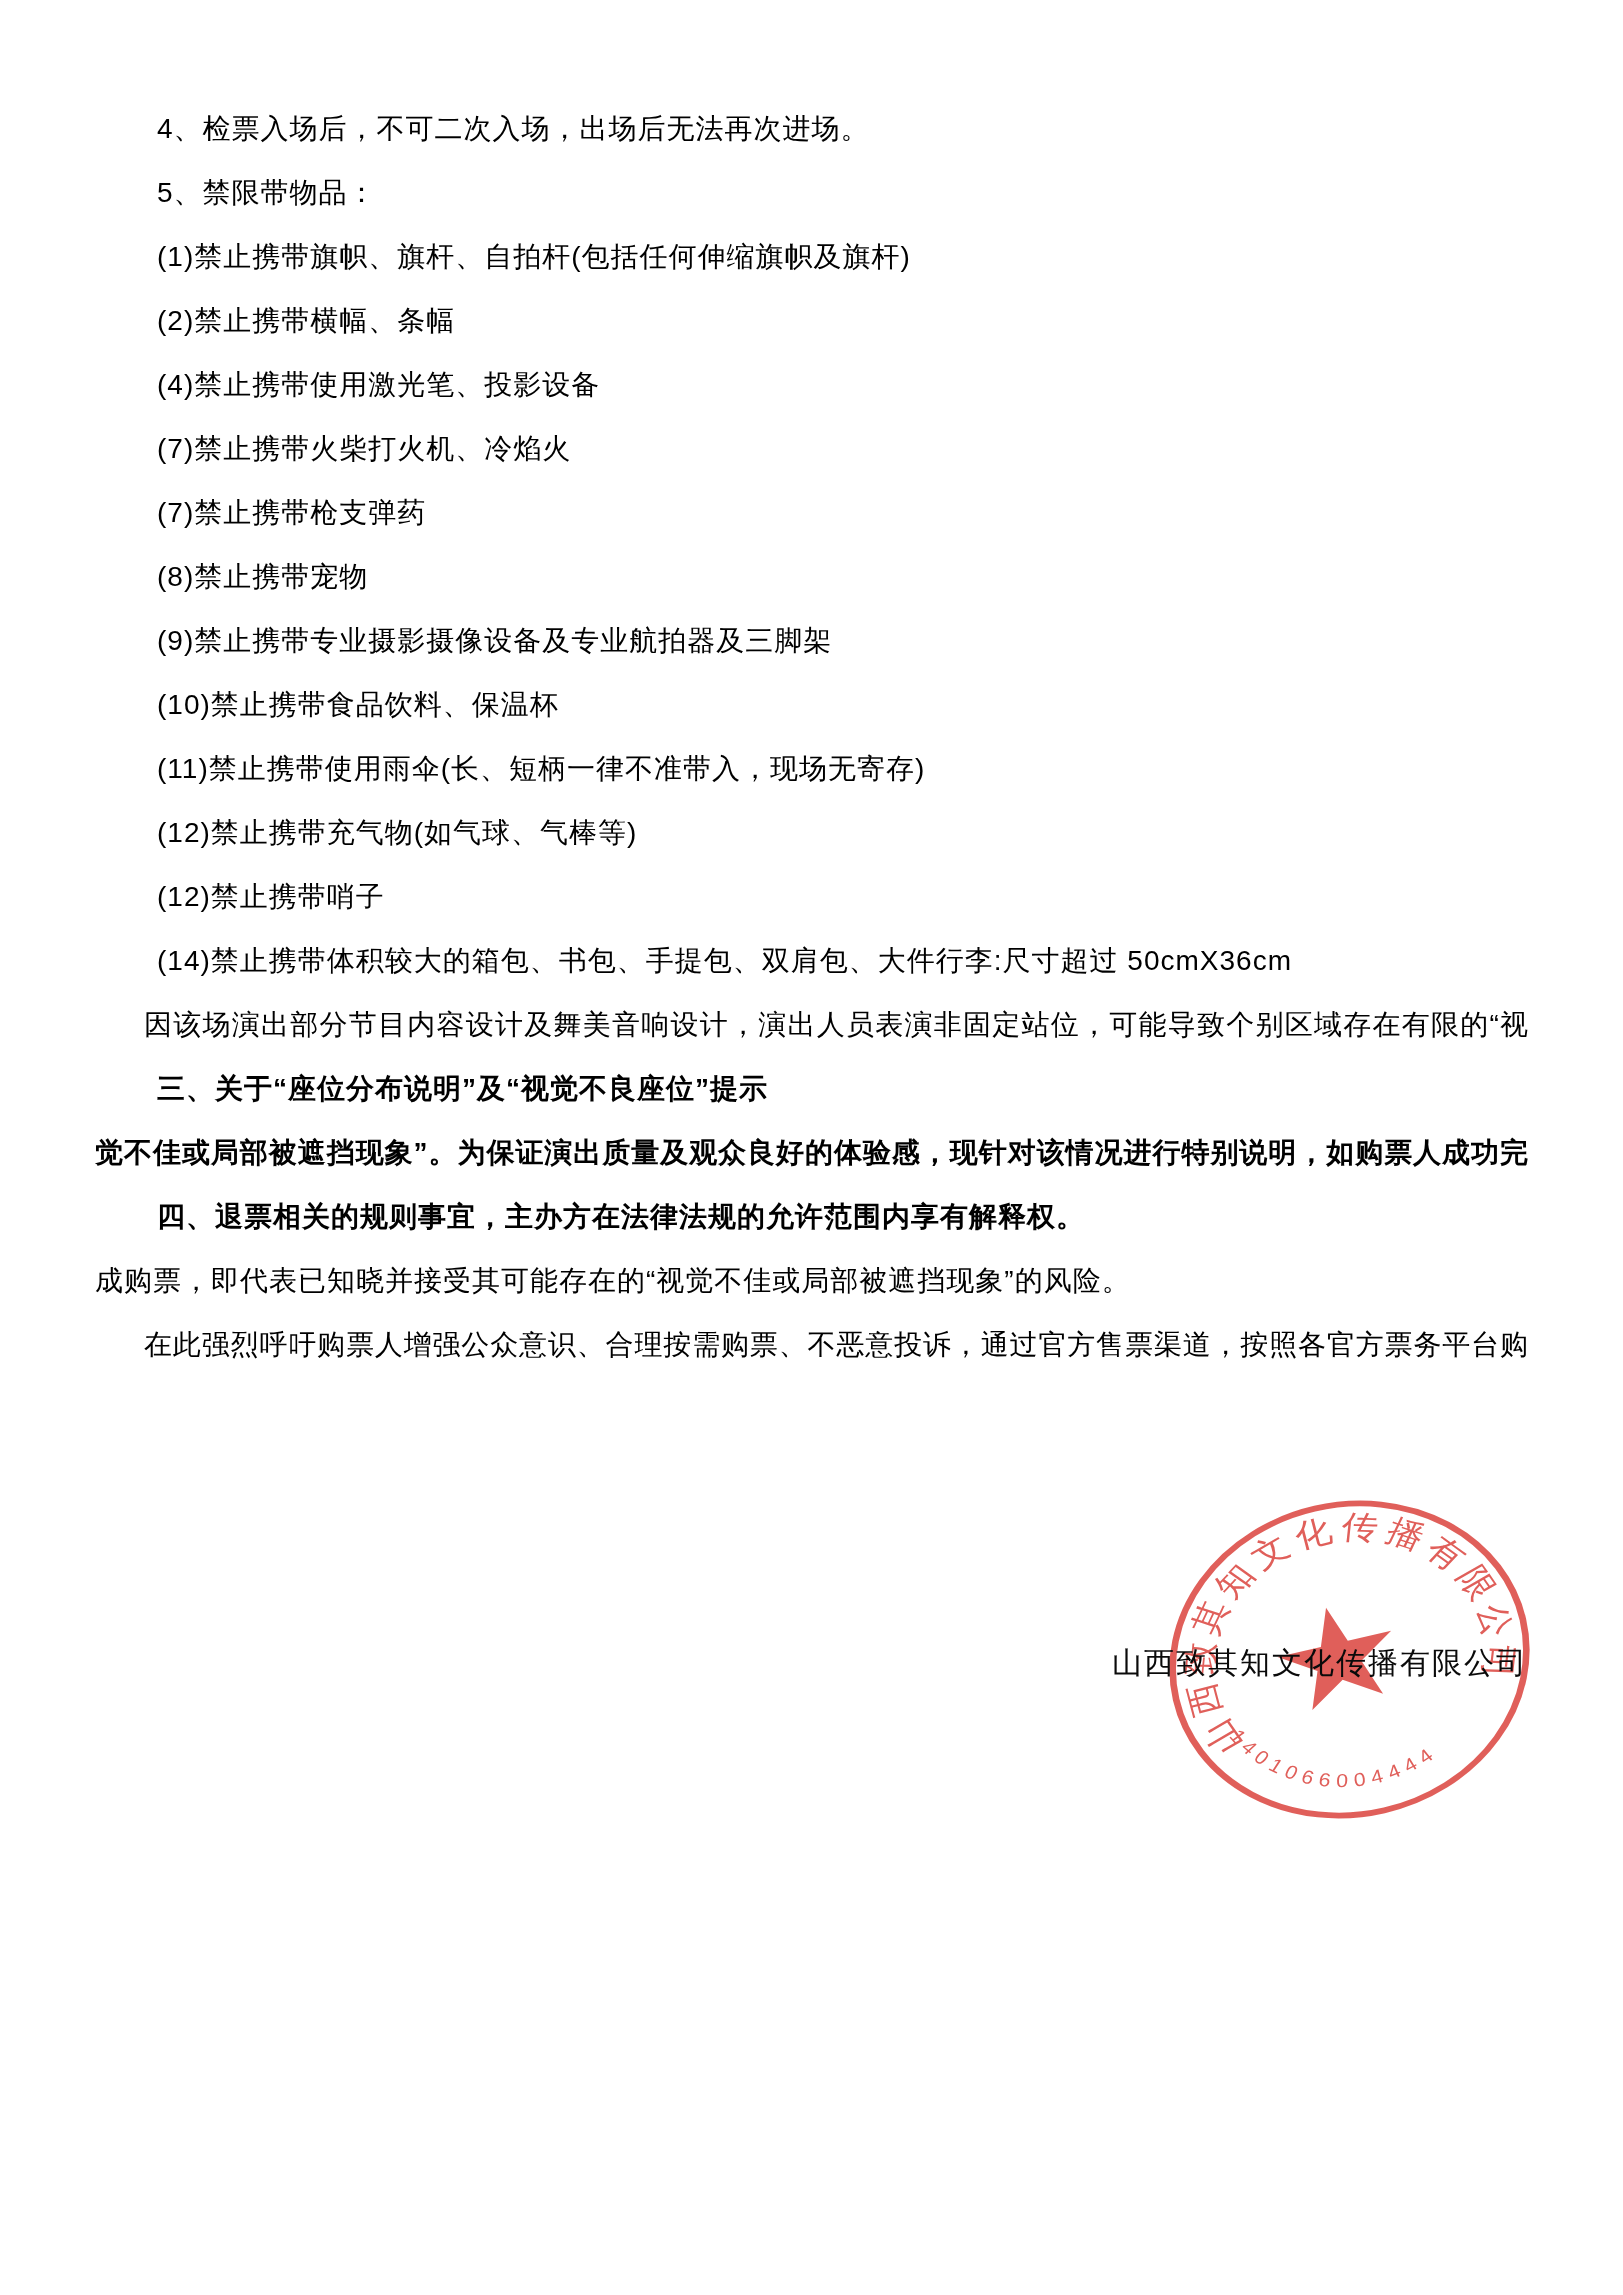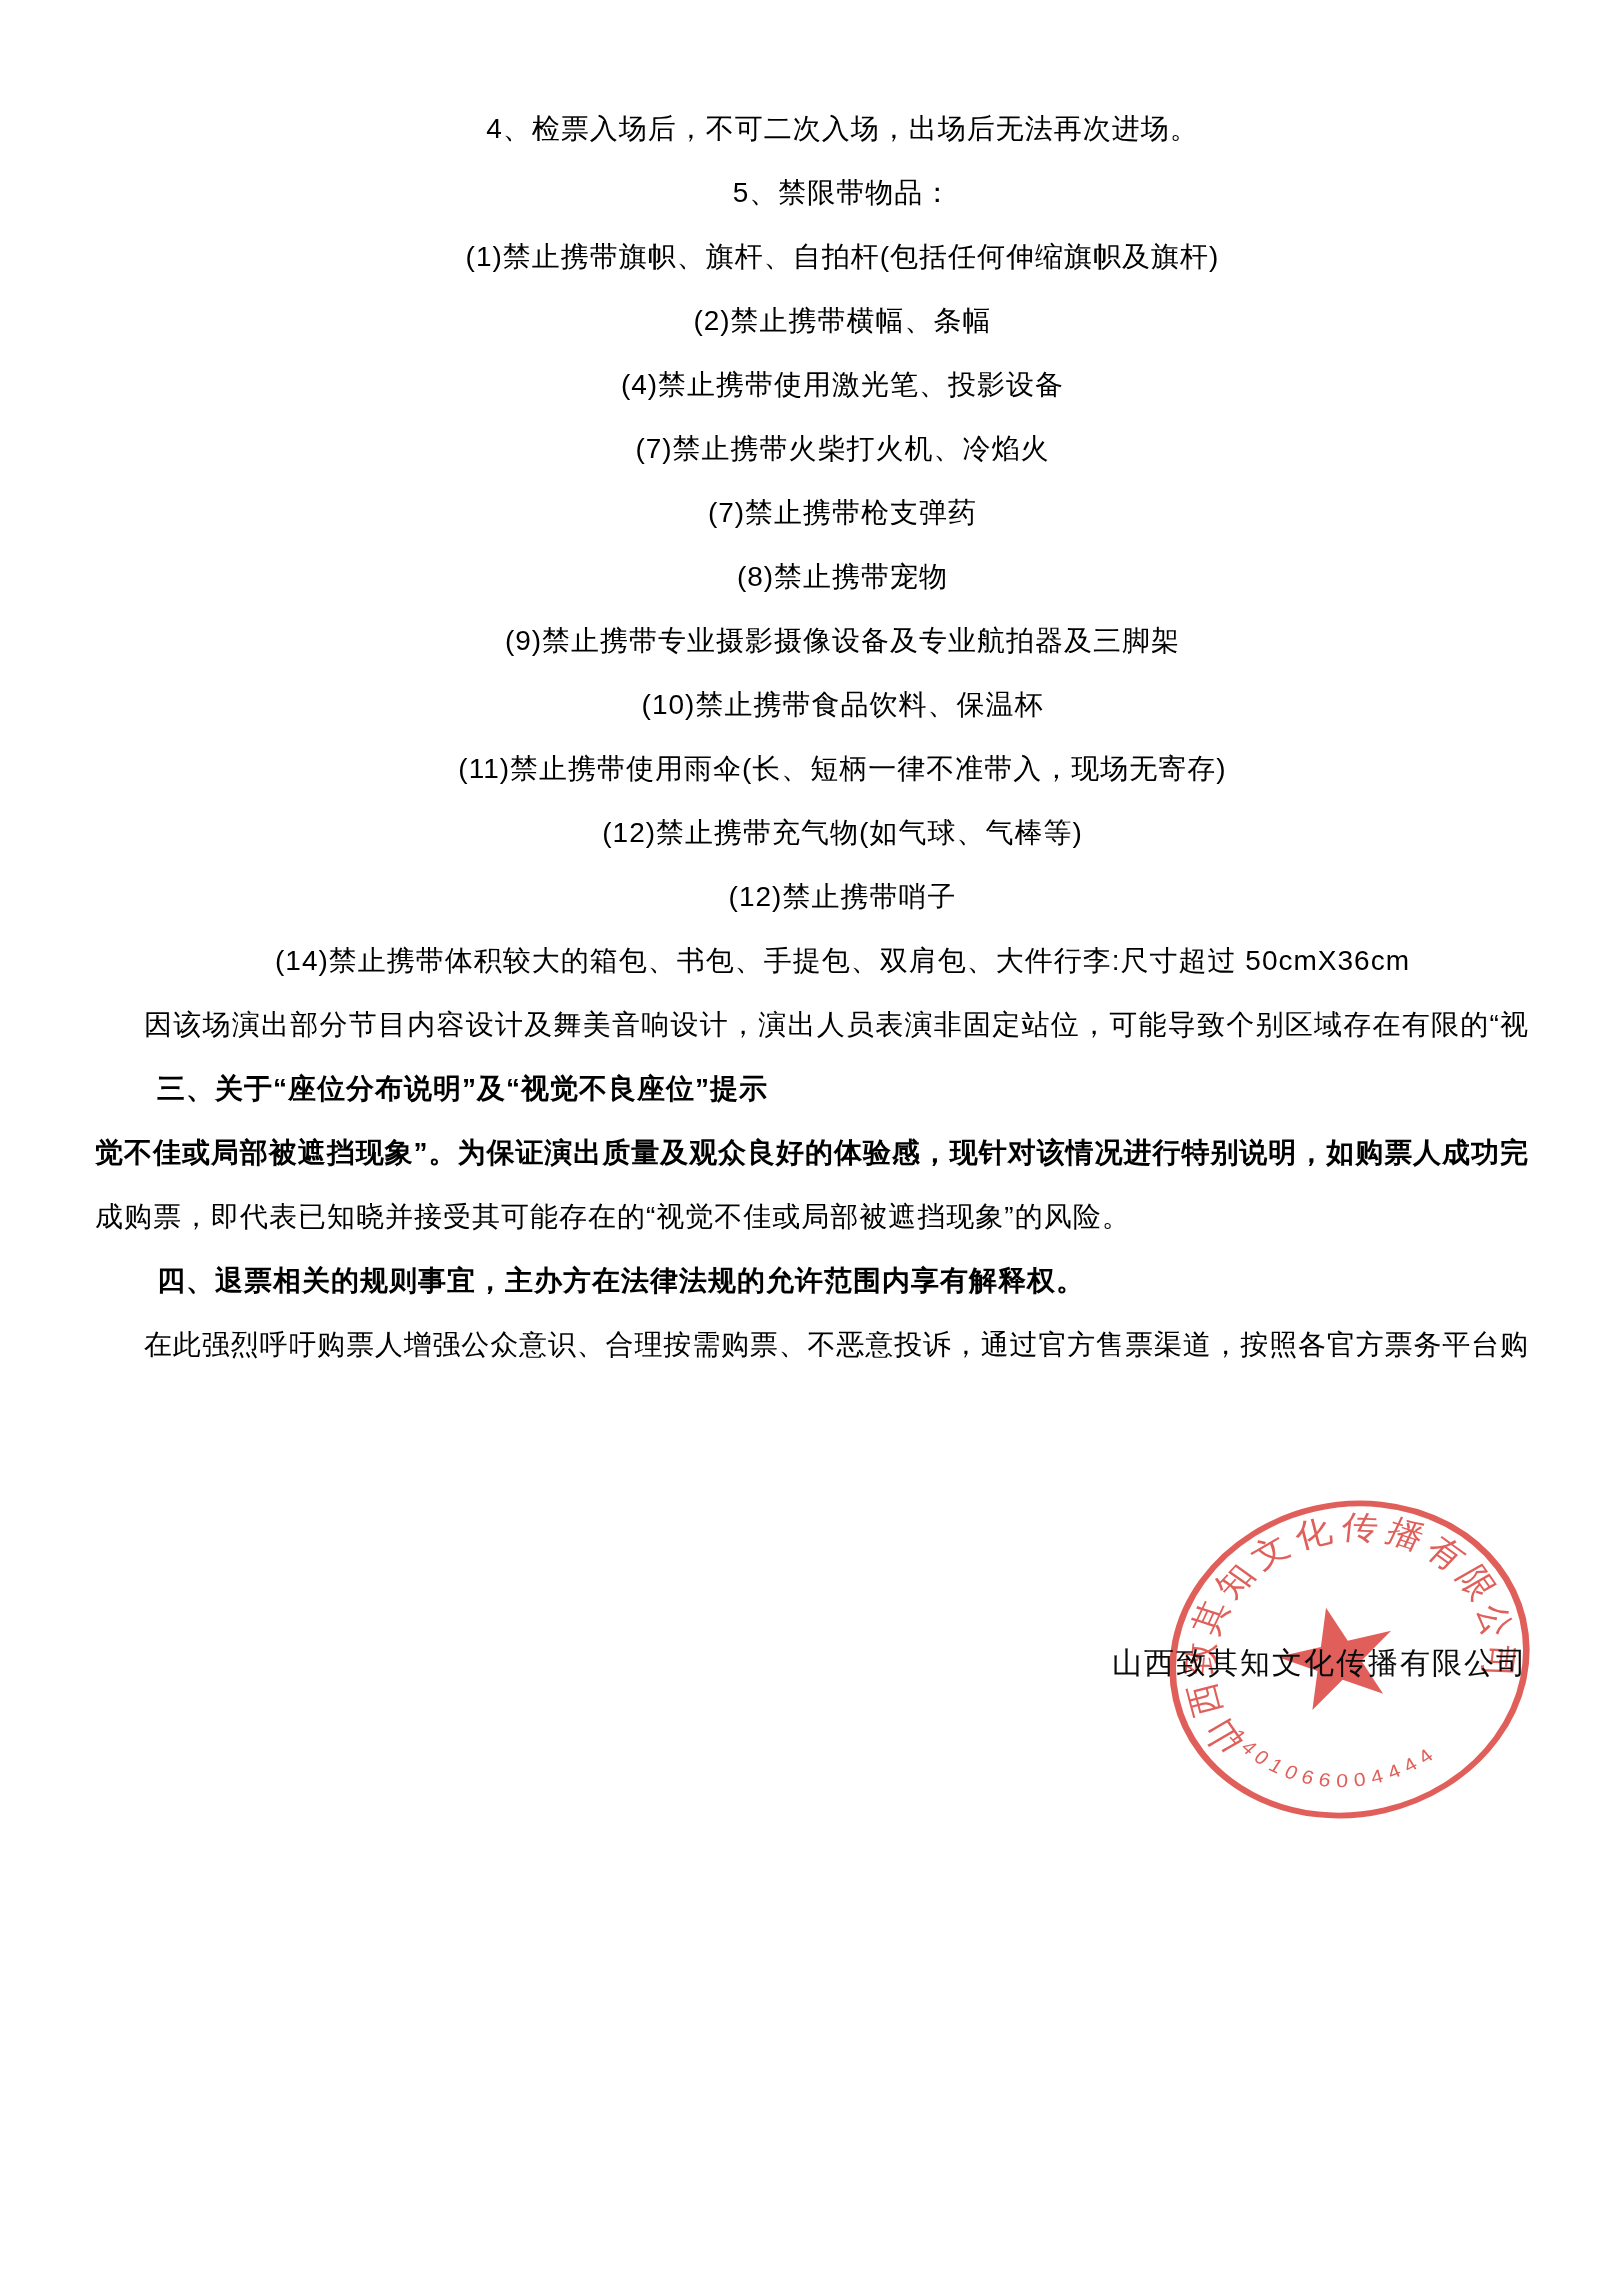--- a/index.html
+++ b/index.html
@@ -19,21 +19,21 @@
     top: 97px;
   }
   .line {
     height: 64px;
     line-height: 64px;
     font-size: 28px;
     letter-spacing: 1px;
     white-space: nowrap;
     color: #000000;
   }
-  .item    { padding-left: 62px; text-align: center; }
+  .item    { padding-left: 62px; }
   .heading { padding-left: 62px; font-weight: 700; }
   .para-first {
     text-indent: 49px;
     letter-spacing: 0;
     white-space: normal;
     text-align: justify;
     text-align-last: justify;
   }
   .para-full {
     letter-spacing: 0;
@@ -86,22 +86,22 @@
     <div class="line item">(8)禁止携带宠物</div>
     <div class="line item">(9)禁止携带专业摄影摄像设备及专业航拍器及三脚架</div>
     <div class="line item">(10)禁止携带食品饮料、保温杯</div>
     <div class="line item">(11)禁止携带使用雨伞(长、短柄一律不准带入，现场无寄存)</div>
     <div class="line item">(12)禁止携带充气物(如气球、气棒等)</div>
     <div class="line item">(12)禁止携带哨子</div>
     <div class="line item">(14)禁止携带体积较大的箱包、书包、手提包、双肩包、大件行李:尺寸超过 50cmX36cm</div>
     <div class="line para-first">因该场演出部分节目内容设计及舞美音响设计，演出人员表演非固定站位，可能导致个别区域存在有限的“视</div>
     <div class="line heading">三、关于“座位分布说明”及“视觉不良座位”提示</div>
     <div class="line para-full">觉不佳或局部被遮挡现象”。为保证演出质量及观众良好的体验感，现针对该情况进行特别说明，如购票人成功完</div>
+    <div class="line heading">四、退票相关的规则事宜，主办方在法律法规的允许范围内享有解释权。</div>
     <div class="line para-end">成购票，即代表已知晓并接受其可能存在的“视觉不佳或局部被遮挡现象”的风险。</div>
-    <div class="line heading">四、退票相关的规则事宜，主办方在法律法规的允许范围内享有解释权。</div>
     <div class="line para-first">在此强烈呼吁购票人增强公众意识、合理按需购票、不恶意投诉，通过官方售票渠道，按照各官方票务平台购</div>
   </div>
 
   <svg class="stamp" width="409" height="389" viewBox="-400 -380 800 760">
     <g transform="rotate(-13) scale(1,0.87)">
       <circle cx="0" cy="0" r="348" fill="none" stroke="#dc4a44" stroke-width="13"></circle>
       <polygon fill="#dc4a44" points="-22,-125 -49,-42 -136,-42 -66,9 -93,92 -22,41 49,92 22,9 92,-42 5,-42"></polygon>
       <defs>
         <path id="seal-arc-top" d="M -237,129 A 270,270 0 1 1 237,129" fill="none"></path>
         <path id="seal-arc-bottom" d="M -264,107 A 285,285 0 0 0 264,107" fill="none"></path>

